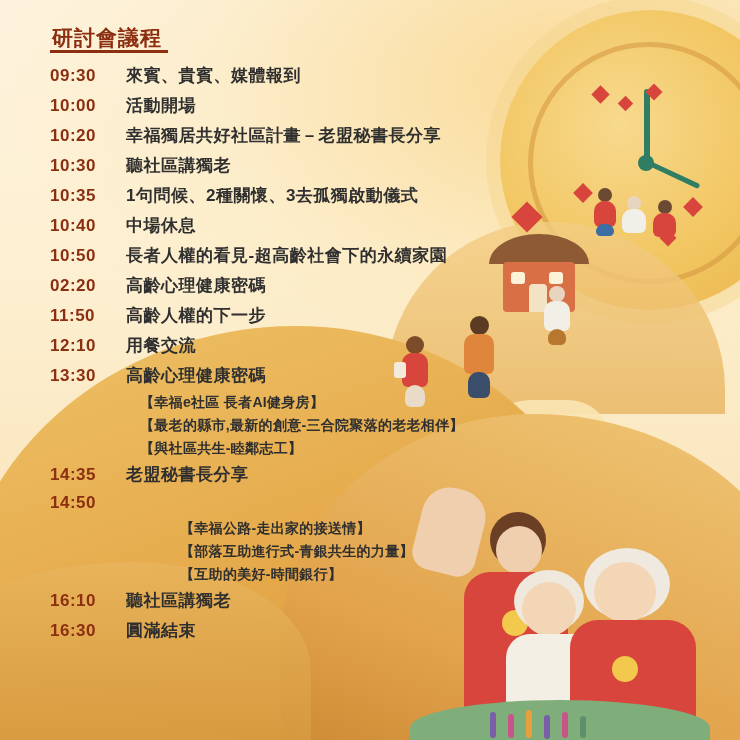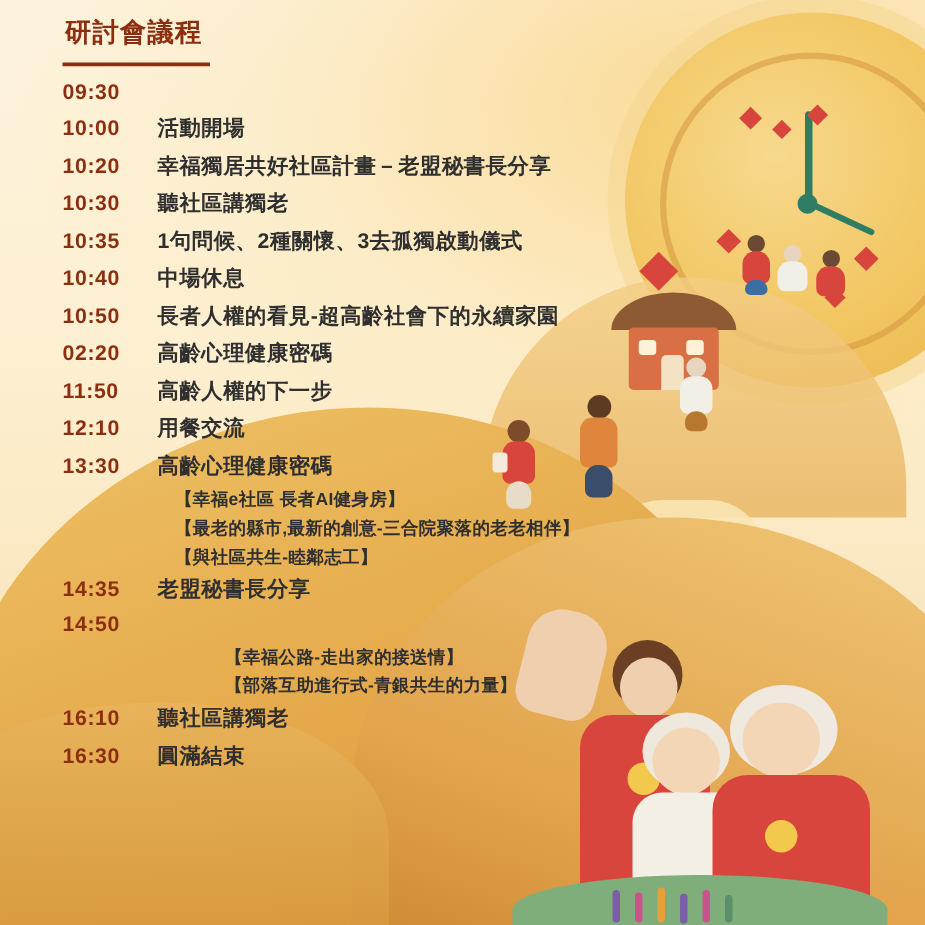--- a/index.html
+++ b/index.html
@@ -49,21 +49,21 @@
   .heart:before,.heart:after{content:"";position:absolute;border-radius:50%;background:inherit;}
   
   .fig{position:absolute;}
   .fig .head{position:absolute;border-radius:50%;}
   .fig .body{position:absolute;border-radius:10px 10px 6px 6px;}
   .table-bottom{position:absolute;left:410px;top:700px;width:300px;height:70px;
     background:#7fae7a;border-radius:50% 50% 0 0/40% 40% 0 0;}
   
   .content{position:absolute;inset:0;}
   .title{
-    position:absolute;left:52px;top:12px;
+    position:absolute;left:52px;top:24px;
     font-size:21px;font-weight:bold;color:#8c2f10;letter-spacing:1px;
   }
   .title-underline{position:absolute;left:50px;top:50px;width:118px;height:3px;background:#8c2f10;}
   .agenda{position:absolute;left:50px;top:64px;width:560px;}
   .row{display:flex;align-items:baseline;margin-bottom:7px;}
   .time{width:76px;flex:0 0 76px;font-size:17px;font-weight:bold;color:#8c2f10;letter-spacing:.5px;}
   .desc{font-size:17px;font-weight:bold;color:#2f2f2f;letter-spacing:.5px;}
   .subrow{display:flex;justify-content:flex-start;margin:5px 0 5px 90px;}
   .sub{font-size:14px;font-weight:bold;color:#2f2f2f;letter-spacing:.3px;}
   .sub-indent-1{}
@@ -165,20 +165,21 @@
     <div style="position:absolute;left:100px;top:4px;width:6px;height:22px;background:#5e8f6d;border-radius:3px;"></div>
   </div>
 </div>
 
 <div class="content">
   <div class="title">研討會議程</div>
   <div class="title-underline"></div>
   <div class="agenda" id="agenda-list">
       <div class="row">
         <div class="time">09:30</div>
+        <div class="desc">來賓、貴賓、媒體報到</div>
       </div>
       <div class="row">
         <div class="time">10:00</div>
         <div class="desc">活動開場</div>
       </div>
       <div class="row">
         <div class="time">10:20</div>
         <div class="desc">幸福獨居共好社區計畫－老盟秘書長分享</div>
       </div>
       <div class="row">
@@ -228,20 +229,23 @@
       </div>
       <div class="row">
         <div class="time">14:50</div>
       </div>
       <div class="subrow">
         <div class="sub sub-indent-2">【幸福公路-走出家的接送情】</div>
       </div>
       <div class="subrow">
         <div class="sub sub-indent-2">【部落互助進行式-青銀共生的力量】</div>
       </div>
+      <div class="subrow">
+        <div class="sub sub-indent-2">【互助的美好-時間銀行】</div>
+      </div>
       <div class="row">
         <div class="time">16:10</div>
         <div class="desc">聽社區講獨老</div>
       </div>
       <div class="row">
         <div class="time">16:30</div>
         <div class="desc">圓滿結束</div>
       </div>
     </div>
 </div>

